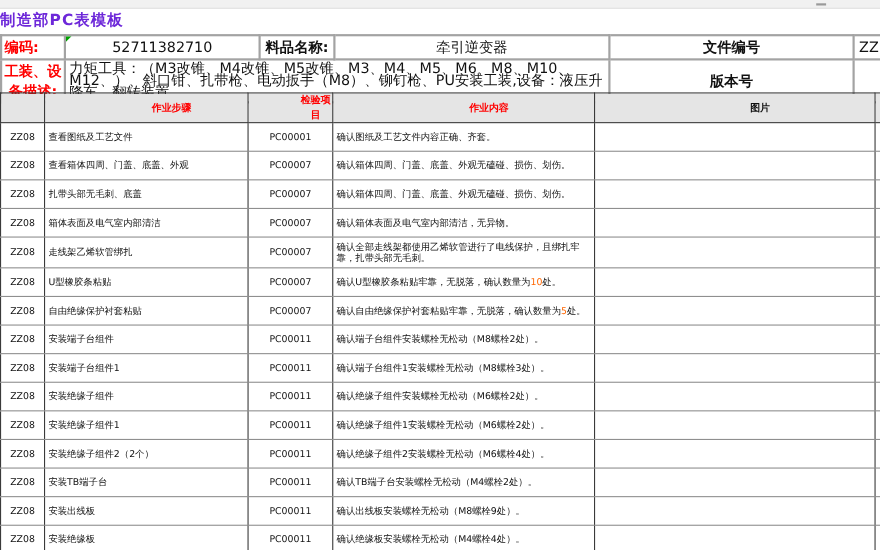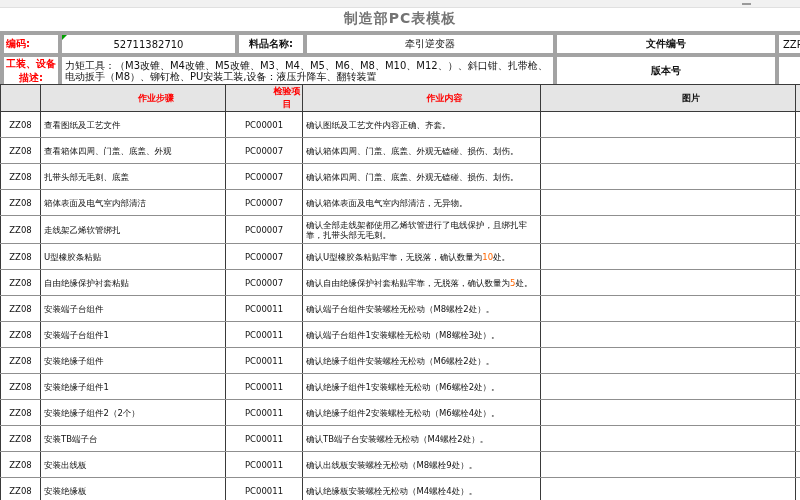--- a/index.html
+++ b/index.html
@@ -18,35 +18,34 @@
     background: #f1f1f1;
     border-bottom: 1px solid #e0e0e0;
   }
   .win-dash {
     position: absolute; left: 742px; top: 3px;
     width: 9px; height: 2px; background: #9a9a9a;
   }
   .doc-title {
     position: absolute; left: 0; top: 10px;
     width: 800px; height: 20px;
-    text-align: center;
     font-size: 14px; font-weight: bold;
     letter-spacing: 1px;
-    color: #737373;
+    color: #6d28d9;
   }
   table { border-collapse: collapse; table-layout: fixed; }
   .info-table {
     position: absolute; left: 0; top: 31px;
     width: 800px;
   }
   .info-table td {
-    border: 4px solid #a3a3a3;
+    border: 2px solid #a3a3a3;
     overflow: hidden;
     vertical-align: middle;
-    font-size: 10px;
+    font-size: 13px;
   }
   .row-a { height: 22px; }
   .row-b { height: 31px; }
   .lbl-red { color: #ff0000; font-weight: bold; padding-left: 2px; font-size: 9px; }
   .lbl-red-center { color: #ff0000; font-weight: bold; text-align: center; font-size: 8px; }
   .lbl-bold { font-weight: bold; text-align: center; }
   .val-center { text-align: center; font-size: 9px; }
   .val-left { text-align: left; padding-left: 4px; white-space: nowrap; }
   .tools-cell { font-size: 8px; line-height: 11px; padding: 2px 3px; text-align: left; }
   .corner-cell { position: relative; }

